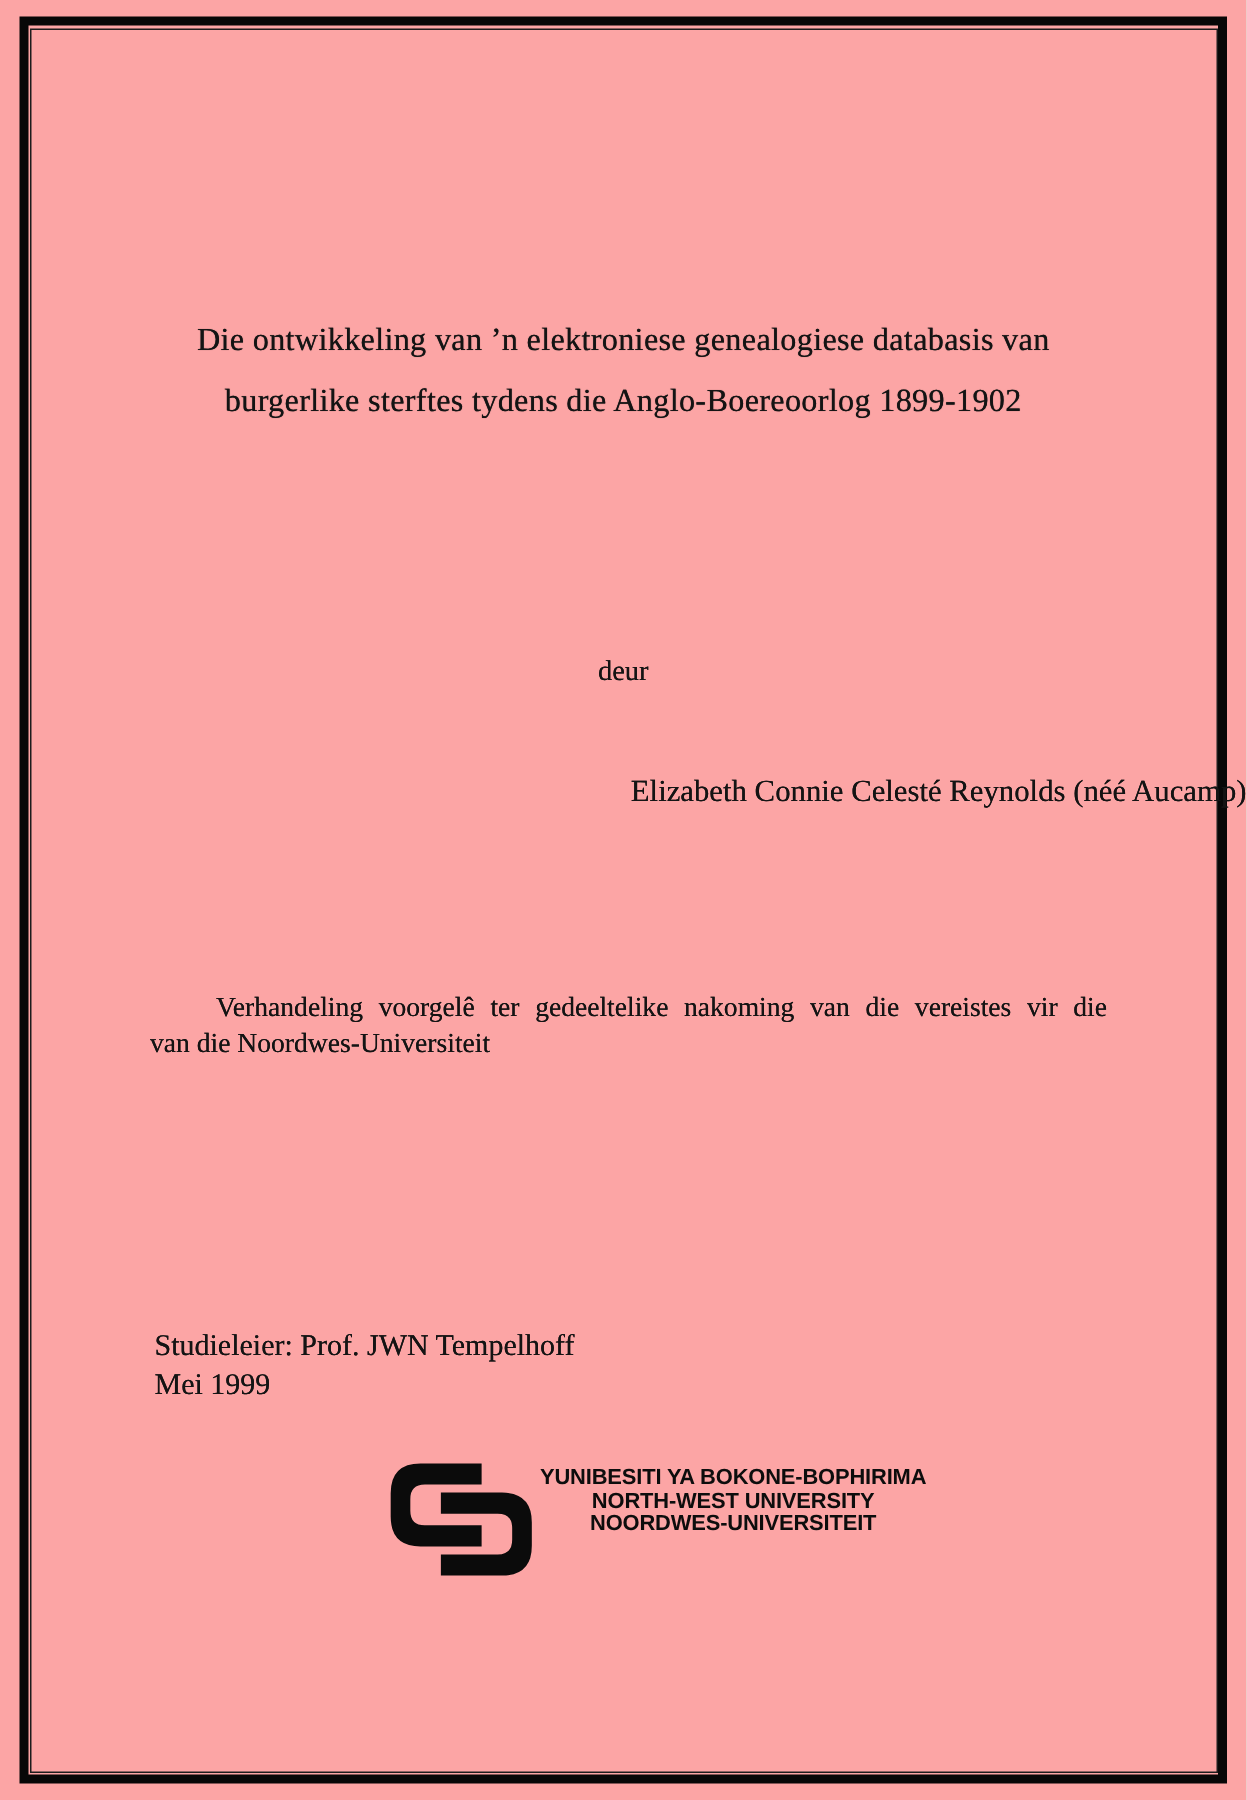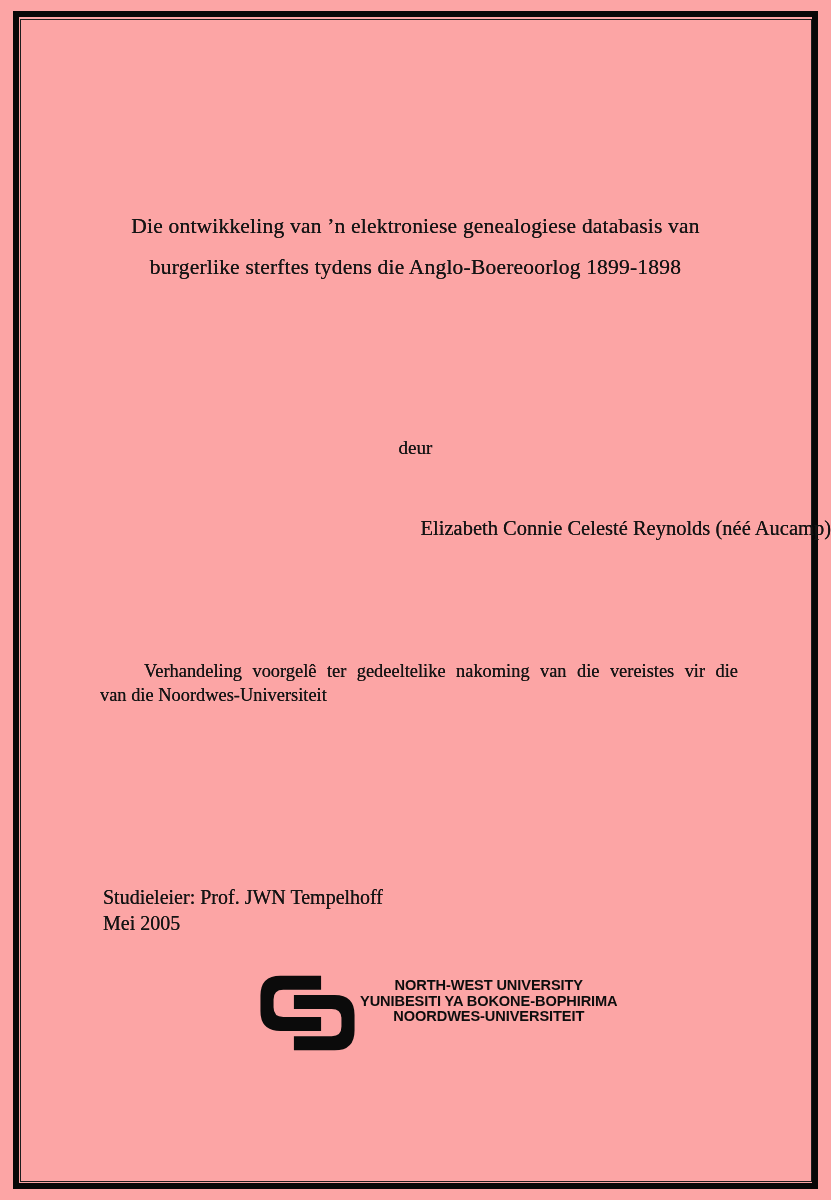--- a/index.html
+++ b/index.html
@@ -73,44 +73,44 @@
 </head>
 <body>
 
 <div class="scan-page">
 
   <div class="frame-outer"></div>
   <div class="frame-inner"></div>
 
   <div class="thesis-title">
     <div>Die ontwikkeling van ’n elektroniese genealogiese databasis van</div>
-    <div>burgerlike sterftes tydens die Anglo-Boereoorlog 1899-1898</div>
+    <div>burgerlike sterftes tydens die Anglo-Boereoorlog 1899-1902</div>
   </div>
 
   <div class="byline">deur</div>
 
   <div class="author">Elizabeth Connie Celesté Reynolds (néé Aucamp)</div>
 
   <div class="statement">
     <div class="justified">Verhandeling voorgelê ter gedeeltelike nakoming van die vereistes vir die</div>
     <div>van die Noordwes-Universiteit</div>
   </div>
 
   <div class="supervisor-block">
     <div>Studieleier: Prof. JWN Tempelhoff</div>
-    <div>Mei 2005</div>
+    <div>Mei 1999</div>
   </div>
 
   <div class="logo">
     <svg class="logo-mark" viewBox="0 0 100 80" xmlns="http://www.w3.org/2000/svg" aria-hidden="true">
       <g fill="#0b0b0b">
         <path d="M 22,1.5 L 64,1.5 L 64,16 L 25,16 Q 15,16 15,26 L 15,34 Q 15,44 25,44 L 64,44 L 64,58.5 L 22,58.5 Q 1.5,58.5 1.5,38 L 1.5,22 Q 1.5,1.5 22,1.5 Z"></path>
         <path d="M 22,1.5 L 64,1.5 L 64,16 L 25,16 Q 15,16 15,26 L 15,34 Q 15,44 25,44 L 64,44 L 64,58.5 L 22,58.5 Q 1.5,58.5 1.5,38 L 1.5,22 Q 1.5,1.5 22,1.5 Z" transform="rotate(180 50 40)"></path>
       </g>
     </svg>
     <div class="logo-text">
+      <div>YUNIBESITI YA BOKONE-BOPHIRIMA</div>
       <div>NORTH-WEST UNIVERSITY</div>
-      <div>YUNIBESITI YA BOKONE-BOPHIRIMA</div>
       <div>NOORDWES-UNIVERSITEIT</div>
     </div>
   </div>
 
 </div>
 
 </body></html>

